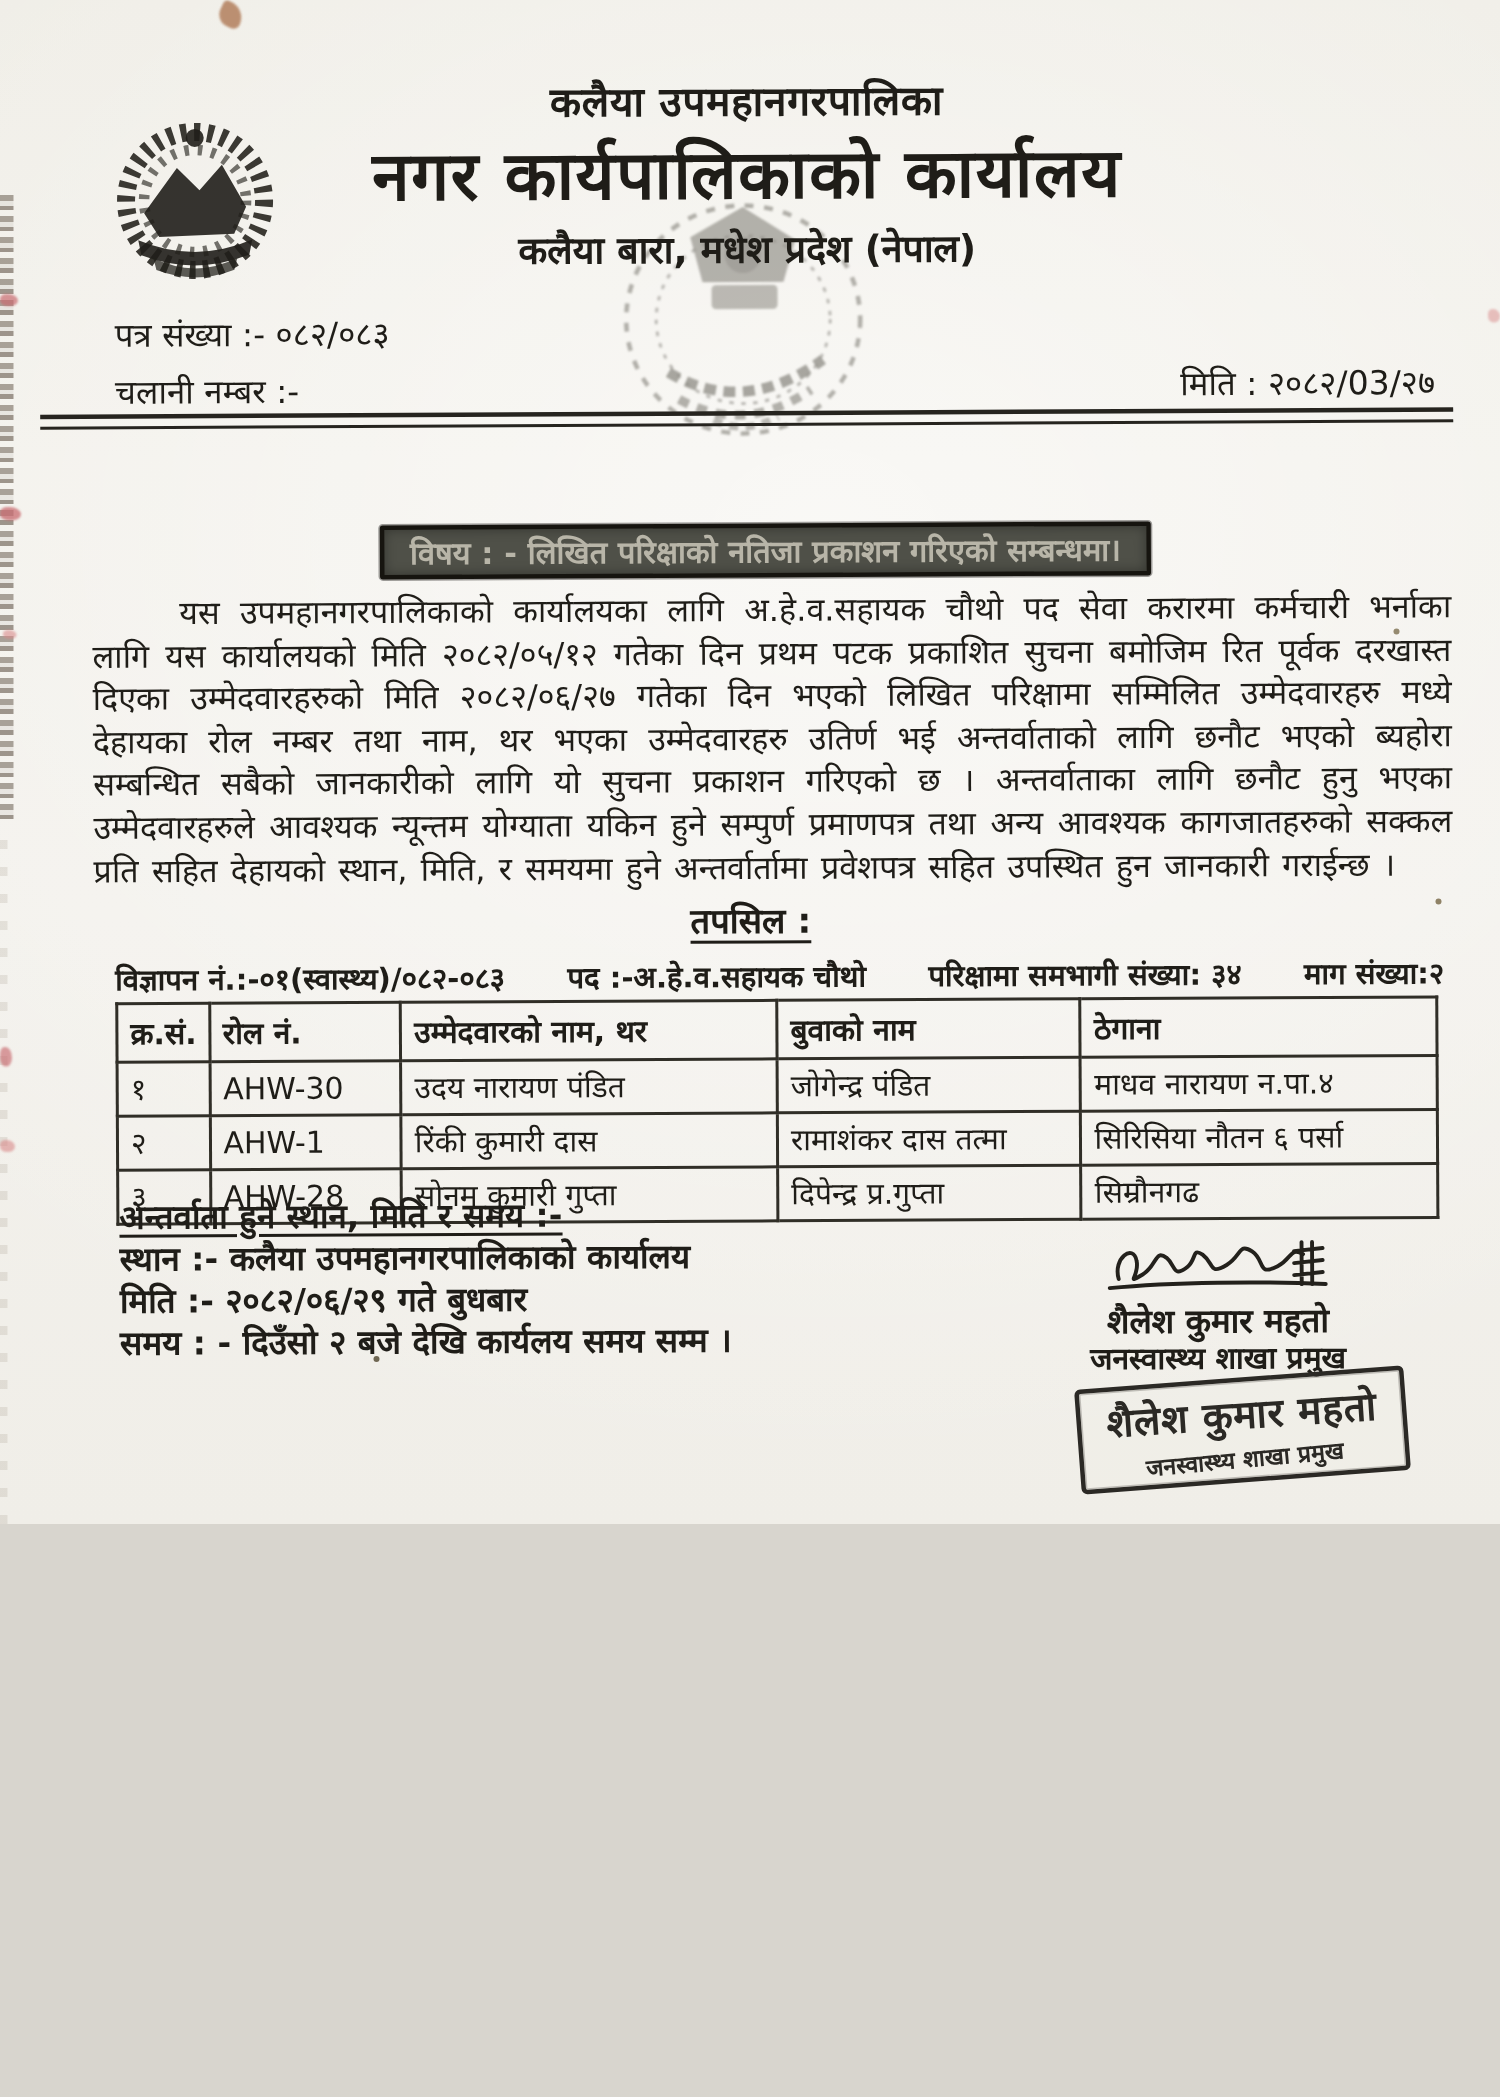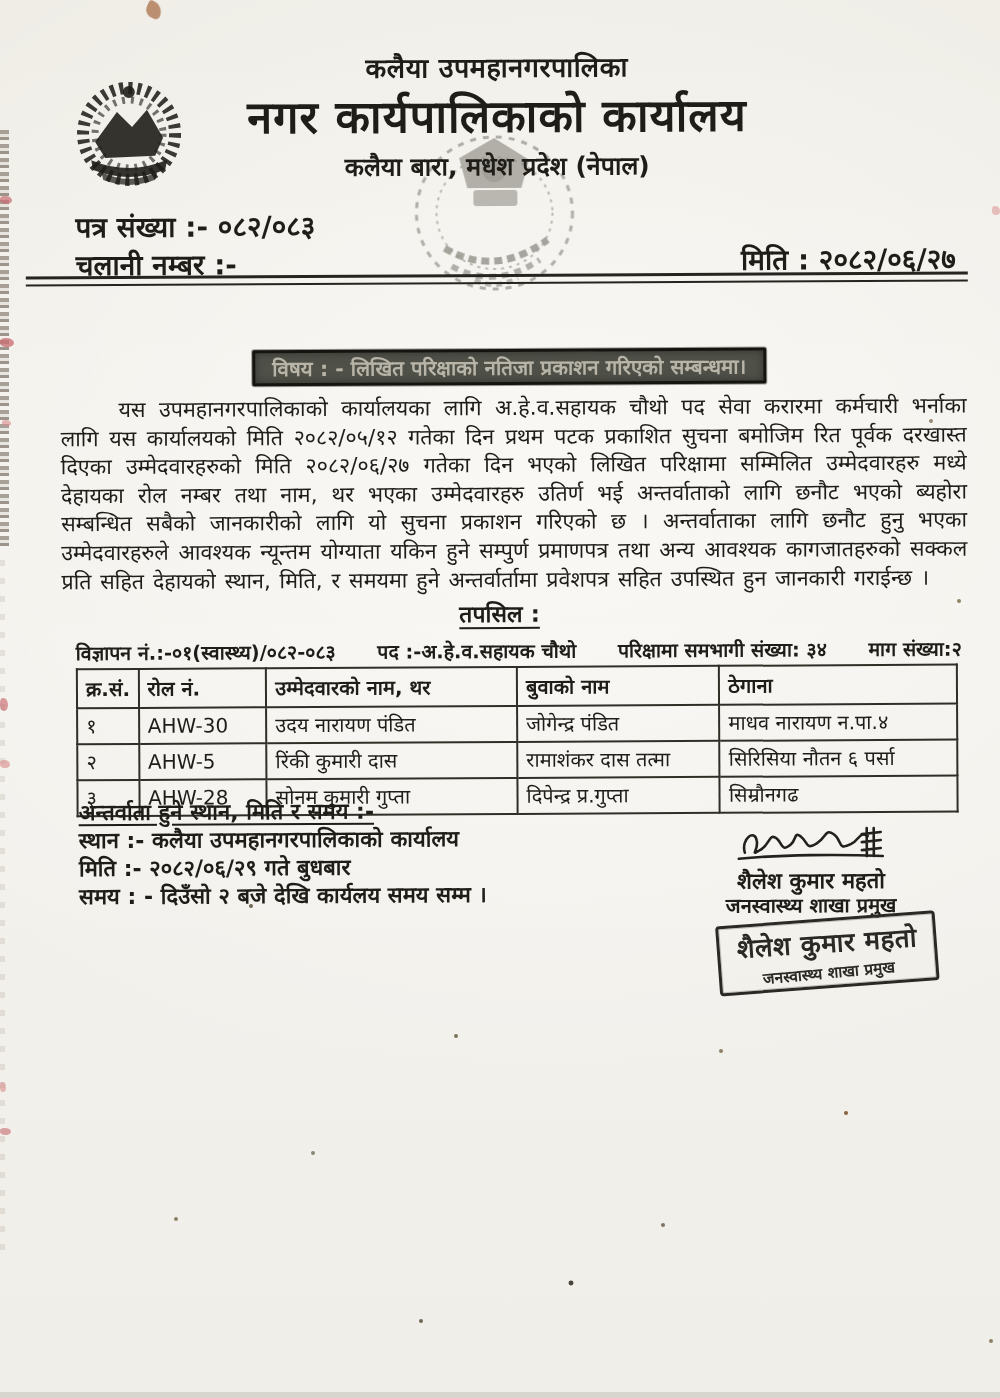--- a/index.html
+++ b/index.html
@@ -1,17 +1,17 @@
 <!DOCTYPE html>
 <html><head>
 <meta charset="utf-8">
 <style>
   html,body{margin:0;padding:0;background:#d8d5ce;}
   .paper{
-    position:relative;width:1000px;height:1392px;margin:0 auto;
+    position:relative;width:1000px;height:1016px;margin:0 auto;
     background:
       radial-gradient(ellipse 1200px 900px at 55% 35%, rgba(255,255,255,.55), rgba(255,255,255,0) 70%),
       linear-gradient(180deg,#efede6 0%,#f2f0ea 30%,#f3f1ec 60%,#f0eee8 100%);
     overflow:hidden;
     font-family:"DejaVu Sans","Liberation Sans",sans-serif;
     color:#1f1d18;
   }
   .content{position:absolute;inset:0;transform:rotate(-0.3deg);}
   
   .edge-noise{
@@ -33,21 +33,21 @@
       720px 1050px 0 1px #8d8066, 250px 905px 0 1px #6f6753, 990px 1340px 0 1px #8d8066;
   }
   
   .lh{position:absolute;left:0;width:100%;text-align:center;}
   .lh-top{top:48px;font-size:27px;font-weight:700;letter-spacing:.5px;}
   .lh-main{top:84px;font-size:45px;font-weight:700;letter-spacing:1px;}
   .lh-addr{top:148px;font-size:25px;font-weight:600;}
   .logo{position:absolute;left:60px;top:70px;width:145px;height:140px;}
   .round-stamp{position:absolute;left:392px;top:128px;width:215px;height:170px;opacity:.55;filter:blur(.7px);}
   
-  .meta{position:absolute;font-size:28px;font-weight:700;}
+  .meta{position:absolute;font-size:22px;font-weight:400;}
   .m-letter{left:78px;top:205px;}
   .m-chalani{left:78px;top:243px;}
   .m-date{right:42px;top:241px;}
   .rule{position:absolute;left:28px;top:274px;width:942px;height:5px;
         border-top:3px solid #26241f;border-bottom:2px solid #26241f;}
   
   .subject{
     position:absolute;left:254px;top:349px;width:508px;height:30px;
     background:#4f5048;border:3px solid #16140f;border-radius:2px;
     color:#b8b5a8;font-size:20.5px;font-weight:700;
@@ -151,21 +151,21 @@
 
     <div class="meta m-letter">
       <span>पत्र संख्या :-</span>
       <span>०८२/०८३</span>
     </div>
     <div class="meta m-chalani">
       <span>चलानी नम्बर :-</span>
     </div>
     <div class="meta m-date">
       <span>मिति :</span>
-      <span>२०८२/०६/२७</span>
+      <span>२०८२/03/२७</span>
     </div>
     <div class="rule"></div>
 
     <div class="subject">विषय : - लिखित परिक्षाको नतिजा प्रकाशन गरिएको सम्बन्धमा।</div>
 
     <div class="body-para">यस उपमहानगरपालिकाको कार्यालयका लागि अ.हे.व.सहायक चौथो पद सेवा करारमा कर्मचारी भर्नाका लागि यस कार्यालयको मिति २०८२/०५/१२ गतेका दिन प्रथम पटक प्रकाशित सुचना बमोजिम रित पूर्वक दरखास्त दिएका उम्मेदवारहरुको मिति २०८२/०६/२७ गतेका दिन भएको लिखित परिक्षामा सम्मिलित उम्मेदवारहरु मध्ये देहायका रोल नम्बर तथा नाम, थर भएका उम्मेदवारहरु उतिर्ण भई अन्तर्वाताको लागि छनौट भएको ब्यहोरा सम्बन्धित सबैको जानकारीको लागि यो सुचना प्रकाशन गरिएको छ । अन्तर्वाताका लागि छनौट हुनु भएका उम्मेदवारहरुले आवश्यक न्यून्तम योग्याता यकिन हुने सम्पुर्ण प्रमाणपत्र तथा अन्य आवश्यक कागजातहरुको सक्कल प्रति सहित देहायको स्थान, मिति, र समयमा हुने अन्तर्वार्तामा प्रवेशपत्र सहित उपस्थित हुन जानकारी गराईन्छ ।</div>
 
     <div class="tapasil">
       <span>तपसिल :</span>
     </div>
@@ -197,21 +197,21 @@
       <tbody>
         <tr>
           <td>१</td>
           <td>AHW-30</td>
           <td>उदय नारायण पंडित</td>
           <td>जोगेन्द्र पंडित</td>
           <td>माधव नारायण न.पा.४</td>
         </tr>
         <tr>
           <td>२</td>
-          <td>AHW-5</td>
+          <td>AHW-1</td>
           <td>रिंकी कुमारी दास</td>
           <td>रामाशंकर दास तत्मा</td>
           <td>सिरिसिया नौतन ६ पर्सा</td>
         </tr>
         <tr>
           <td>३</td>
           <td>AHW-28</td>
           <td>सोनम कुमारी गुप्ता</td>
           <td>दिपेन्द्र प्र.गुप्ता</td>
           <td>सिम्रौनगढ</td>

